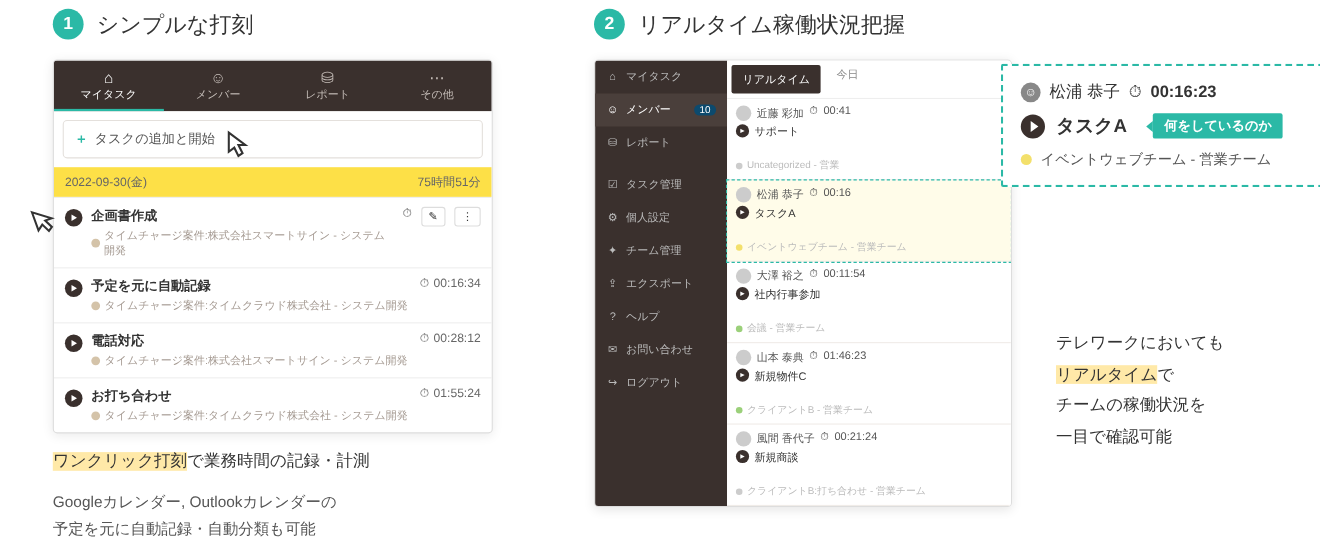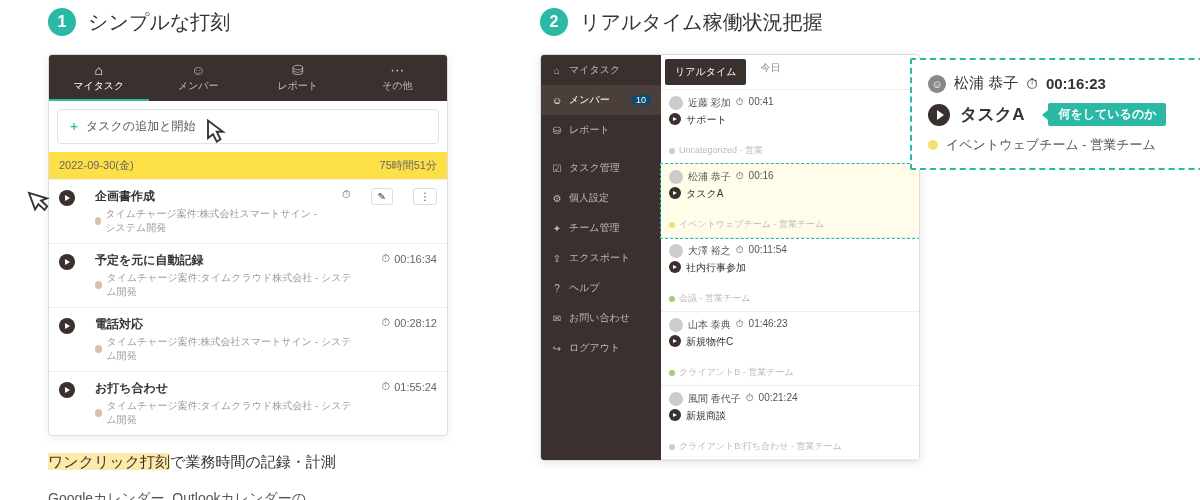--- a/index.html
+++ b/index.html
@@ -9,21 +9,21 @@
 .left { position: absolute; left: 48px; top: 8px; width: 420px; }
 .right { position: absolute; left: 540px; top: 8px; width: 620px; }
 .app-frame { margin-top: 18px; width: 400px; border: 1px solid #ddd; border-radius: 4px; overflow: hidden; box-shadow: 0 2px 10px rgba(0,0,0,0.08); background: #fff; }
 .app-header { background: #3a302d; color: #c5bdb8; display: flex; }
 .app-hcell { flex: 1; text-align: center; padding: 8px 0 6px; font-size: 10px; }
 .app-hcell.active { color: #fff; border-bottom: 2px solid #2bb9a6; }
 .app-hcell .ic { display: block; font-size: 14px; line-height: 1; margin-bottom: 2px; }
 .add-task { margin: 8px; padding: 8px 10px; border: 1px solid #e4e0dc; border-radius: 4px; font-size: 12px; color: #555; background: #fff; display: flex; align-items: center; }
 .add-task .plus { color: #2bb9a6; font-weight: bold; margin-right: 6px; }
 .date-row { background: #fde047; padding: 6px 10px; font-size: 11px; color: #666; display: flex; justify-content: space-between; }
-.task-row { border-top: 1px solid #eee; padding: 8px 10px; display: flex; align-items: flex-start; gap: 20px; position: relative; }
+.task-row { border-top: 1px solid #eee; padding: 8px 10px; display: flex; align-items: flex-start; gap: 8px; position: relative; }
 .task-play { width: 16px; height: 16px; border-radius: 50%; background: #3a302d; display: inline-flex; align-items: center; justify-content: center; flex-shrink: 0; margin-top: 2px; }
 .task-play::after { content: ""; border-left: 5px solid #fff; border-top: 3px solid transparent; border-bottom: 3px solid transparent; margin-left: 1px; }
 .task-body { flex: 1; }
 .task-title { font-size: 12px; font-weight: 600; color: #333; }
 .task-sub { font-size: 10px; color: #a59a92; margin-top: 2px; display: flex; align-items: center; gap: 4px; }
 .dot { width: 8px; height: 8px; border-radius: 50%; background: #d4c3a9; display: inline-block; }
 .task-time { font-size: 11px; color: #666; display: flex; align-items: center; gap: 4px; }
 .edit-btn { border: 1px solid #ddd; border-radius: 3px; padding: 2px 6px; font-size: 10px; background: #fff; }
 .desc { margin-top: 12px; font-size: 15px; line-height: 1.8; }
 .hl { background: #ffe9a8; }
@@ -294,13 +294,19 @@
       <span class="pb2"></span>
       <span>タスクA</span>
       <span class="tag tag2">何をしているのか</span>
     </div>
     <div class="row3">
       <span class="cd2"></span>
       <span>イベントウェブチーム - 営業チーム</span>
     </div>
   </div>
 
+  <div class="rt-desc">
+    <span>テレワークにおいても</span><br>
+    <span class="hl">リアルタイム</span><span>で</span><br>
+    <span>チームの稼働状況を</span><br>
+    <span>一目で確認可能</span>
+  </div>
 </div>
 
 </body></html>

